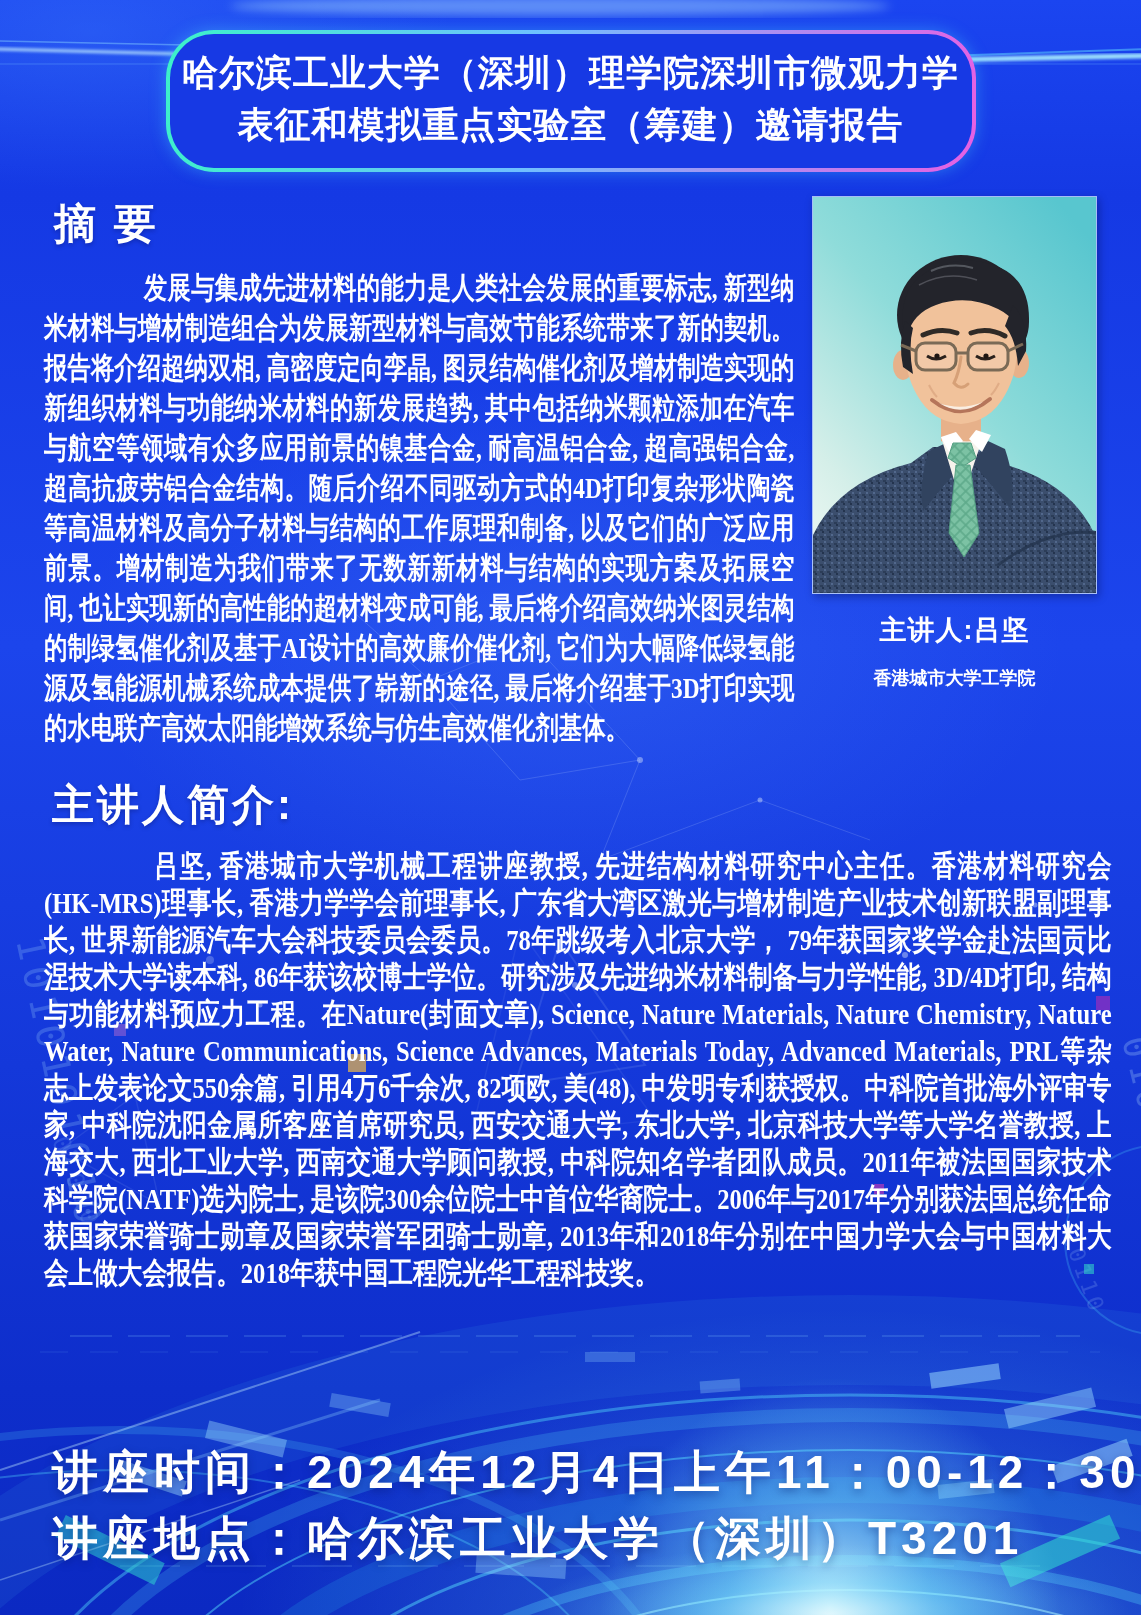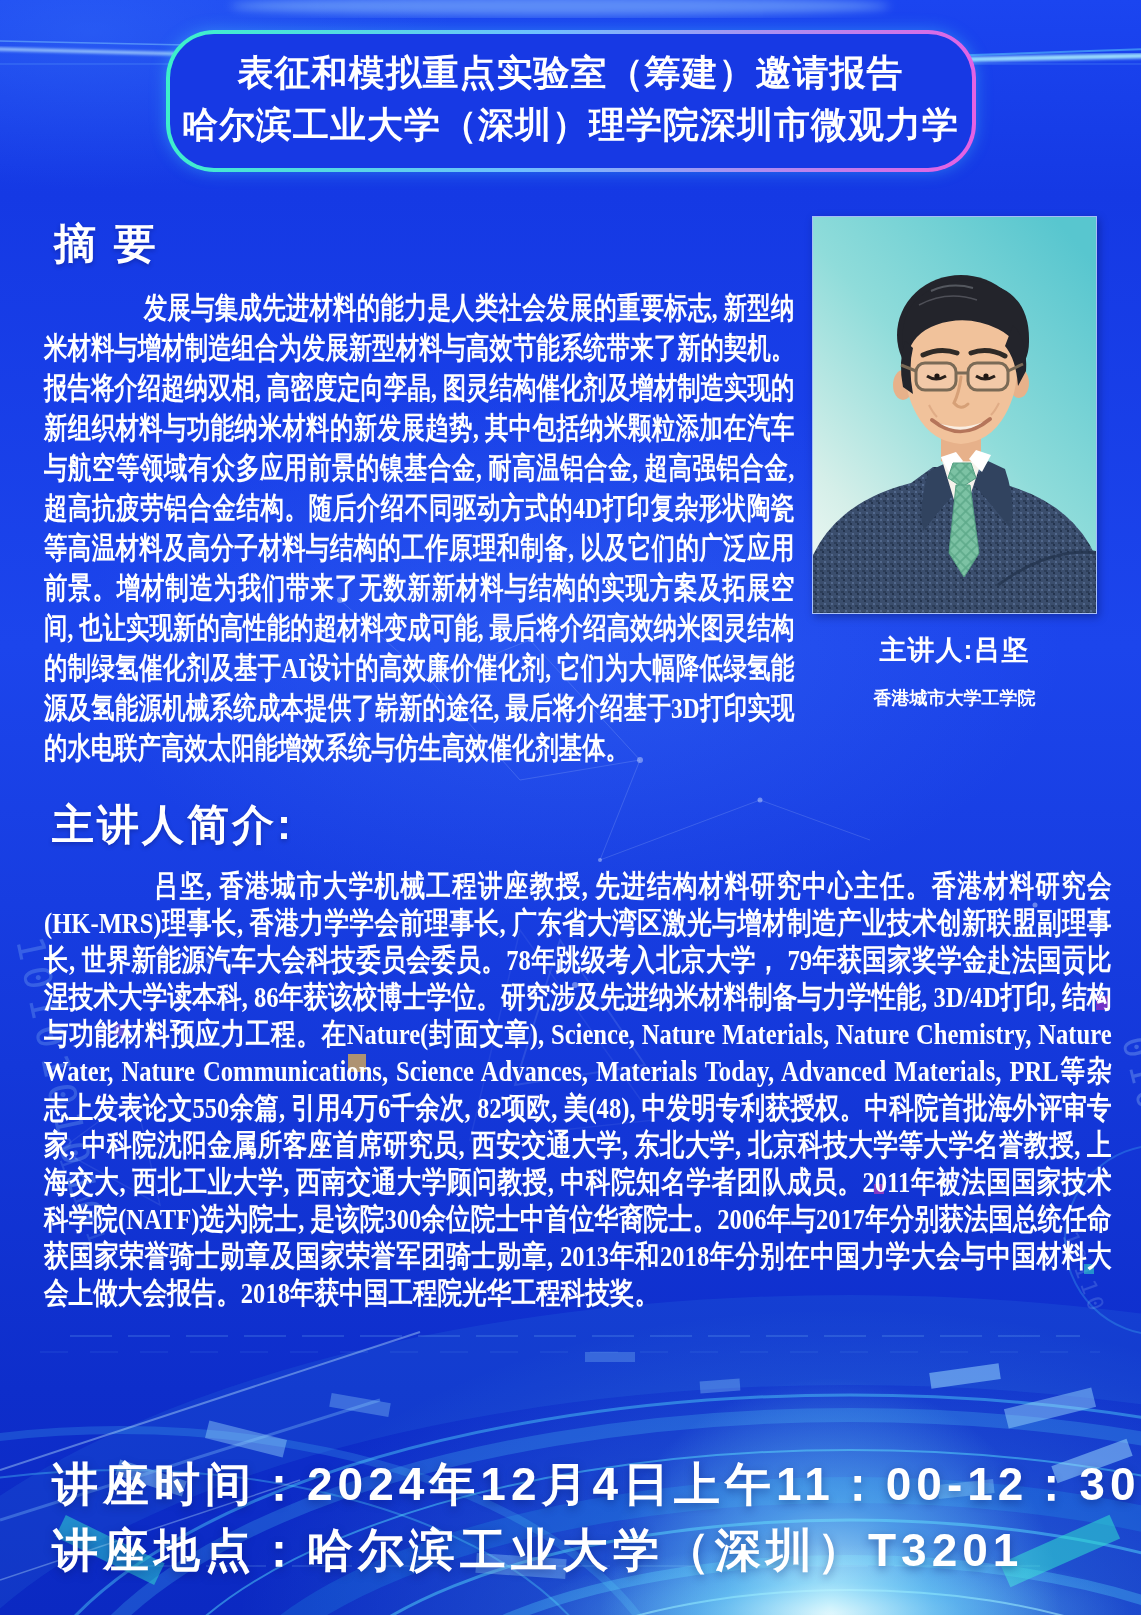--- a/index.html
+++ b/index.html
@@ -36,21 +36,21 @@
     background:linear-gradient(100deg,#3BF2C9 0%,#6FC0FF 45%,#E75FE3 100%);
     box-shadow:0 0 16px rgba(80,230,255,0.35);
   }
   .subtitle-inner{
     border-radius:44px;background:#1739E4;
     padding:13px 8px 17px 8px;text-align:center;
   }
   .subtitle-line{font-size:36px;font-weight:800;line-height:52px;letter-spacing:1px;}
 
   
-  .abstract-row{display:flex;gap:4px;padding:40px 44px 0 44px;}
+  .abstract-row{display:flex;gap:4px;padding:20px 44px 0 44px;}
   .abstract-col{flex:1 1 auto;min-width:0;}
   .section-heading{
     margin:4px 0 16px 10px;
     font-size:42px;font-weight:900;letter-spacing:3px;
     text-shadow:0 2px 4px rgba(0,10,70,0.3);
   }
   .abstract-text{
     margin:0;width:962px;
     transform:scaleX(0.78);transform-origin:0 0;
     font-family:"Liberation Serif",serif;
@@ -71,21 +71,21 @@
   .bio-section .section-heading{margin:5px 0 14px 8px;}
   .bio-text{
     margin:0;width:1302px;
     transform:scaleX(0.82);transform-origin:0 0;
     font-family:"Liberation Serif",serif;
     font-size:30px;font-weight:700;line-height:37px;
     text-align:justify;text-indent:134px;
   }
 
   
-  .footer{position:absolute;left:52px;bottom:32px;z-index:2;}
+  .footer{position:absolute;left:52px;bottom:44px;z-index:2;}
   .footer-line{
     font-size:46px;font-weight:900;letter-spacing:5px;line-height:66px;
     white-space:nowrap;
     text-shadow:0 3px 8px rgba(0,20,100,0.4);
   }
 </style>
 </head>
 <body>
 
 <div class="poster">
@@ -187,22 +187,22 @@
 
     <circle cx="830" cy="1608" r="230" fill="url(#glowg)"></circle>
     <ellipse cx="830" cy="1614" rx="300" ry="70" fill="url(#glowg)" opacity="0.8"></ellipse>
   </svg>
 
   <div class="content">
 
     <header>
       <div class="subtitle-wrap">
         <div class="subtitle-inner">
+          <div class="subtitle-line">哈尔滨工业大学（深圳）理学院深圳市微观力学</div>
           <div class="subtitle-line">表征和模拟重点实验室（筹建）邀请报告</div>
-          <div class="subtitle-line">哈尔滨工业大学（深圳）理学院深圳市微观力学</div>
         </div>
       </div>
     </header>
 
     <section class="abstract-row">
       <div class="abstract-col">
         <h2 class="section-heading">摘 要</h2>
         <p class="abstract-text">发展与集成先进材料的能力是人类社会发展的重要标志, 新型纳米材料与增材制造组合为发展新型材料与高效节能系统带来了新的契机。报告将介绍超纳双相, 高密度定向孪晶, 图灵结构催化剂及增材制造实现的新组织材料与功能纳米材料的新发展趋势, 其中包括纳米颗粒添加在汽车与航空等领域有众多应用前景的镍基合金, 耐高温铝合金, 超高强铝合金, 超高抗疲劳铝合金结构。随后介绍不同驱动方式的4D打印复杂形状陶瓷等高温材料及高分子材料与结构的工作原理和制备, 以及它们的广泛应用前景。增材制造为我们带来了无数新新材料与结构的实现方案及拓展空间, 也让实现新的高性能的超材料变成可能, 最后将介绍高效纳米图灵结构的制绿氢催化剂及基于AI设计的高效廉价催化剂, 它们为大幅降低绿氢能源及氢能源机械系统成本提供了崭新的途径, 最后将介绍基于3D打印实现的水电联产高效太阳能增效系统与仿生高效催化剂基体。</p>
       </div>
 

